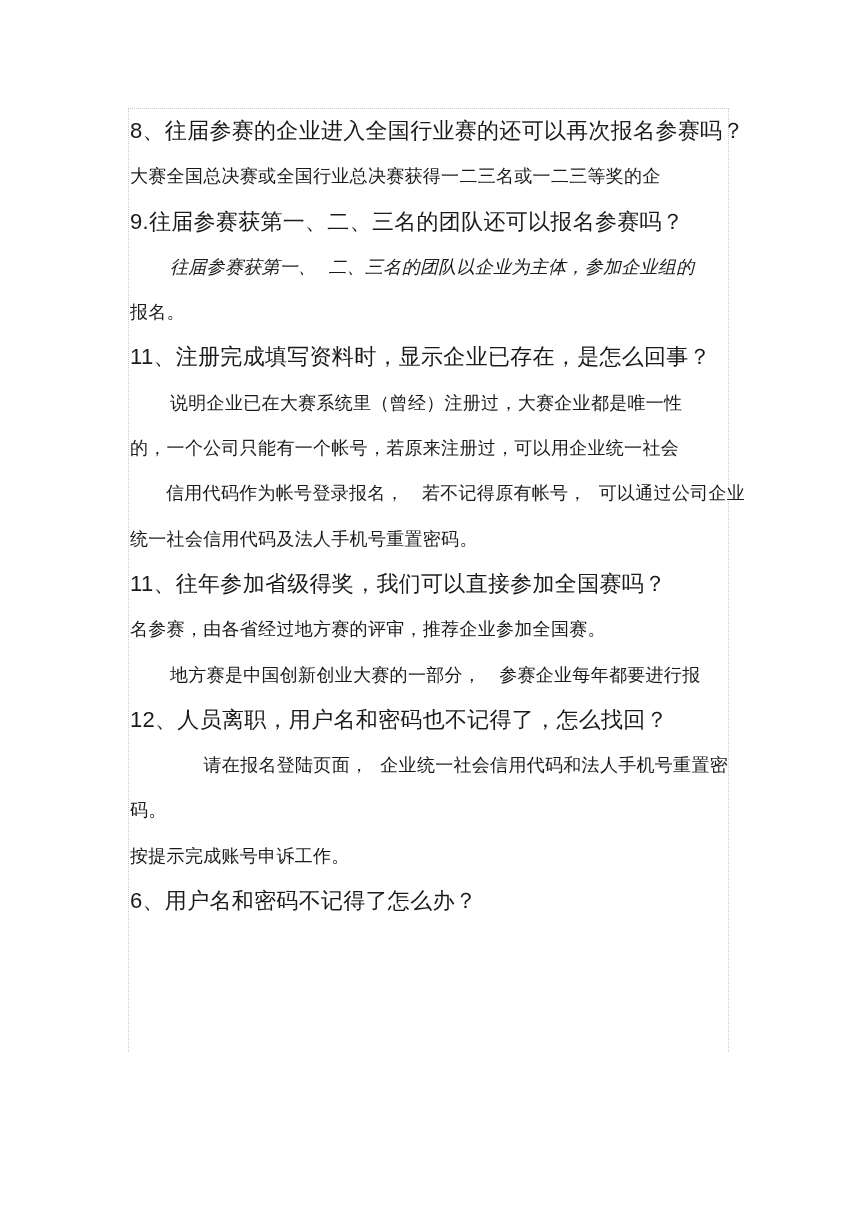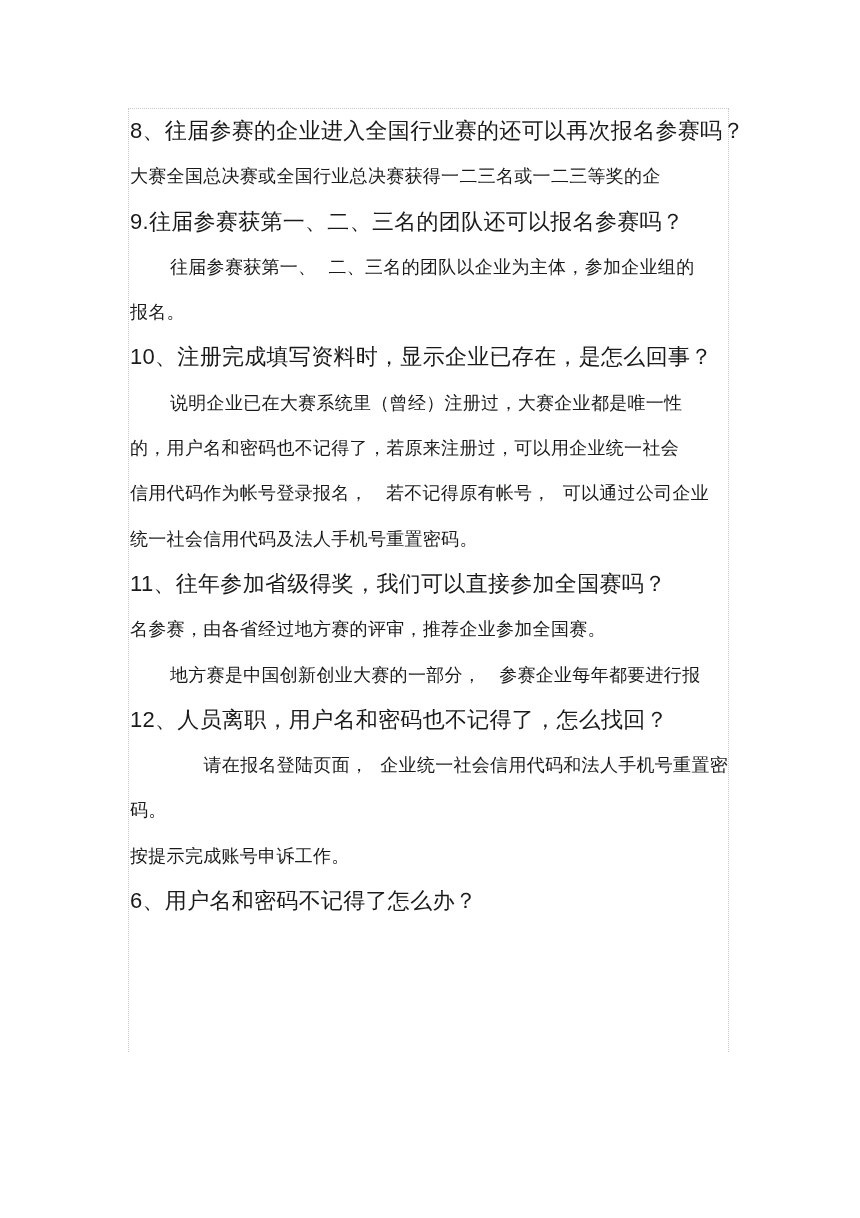--- a/index.html
+++ b/index.html
@@ -50,27 +50,27 @@
 </head>
 <body>
 
 <div class="page-frame"></div>
 
 <div class="content">
   <div class="line q">8、往届参赛的企业进入全国行业赛的还可以再次报名参赛吗？</div>
   <div class="line">大赛全国总决赛或全国行业总决赛获得一二三名或一二三等奖的企</div>
 
   <div class="line q">9.往届参赛获第一、二、三名的团队还可以报名参赛吗？</div>
-  <div class="line indent" style="white-space:pre;">往届参赛获第一、  二、三名的团队以企业为主体，参加企业组的</div>
+  <div class="line indent" style="white-space:pre;font-style:italic;">往届参赛获第一、  二、三名的团队以企业为主体，参加企业组的</div>
   <div class="line">报名。</div>
 
-  <div class="line q">10、注册完成填写资料时，显示企业已存在，是怎么回事？</div>
+  <div class="line q">11、注册完成填写资料时，显示企业已存在，是怎么回事？</div>
   <div class="line indent">说明企业已在大赛系统里（曾经）注册过，大赛企业都是唯一性</div>
-  <div class="line">的，用户名和密码也不记得了，若原来注册过，可以用企业统一社会</div>
-  <div class="line" style="white-space:pre;">信用代码作为帐号登录报名，   若不记得原有帐号，  可以通过公司企业</div>
+  <div class="line">的，一个公司只能有一个帐号，若原来注册过，可以用企业统一社会</div>
+  <div class="line" style="white-space:pre;margin-left:36px;">信用代码作为帐号登录报名，   若不记得原有帐号，  可以通过公司企业</div>
   <div class="line">统一社会信用代码及法人手机号重置密码。</div>
 
   <div class="line q">11、往年参加省级得奖，我们可以直接参加全国赛吗？</div>
   <div class="line">名参赛，由各省经过地方赛的评审，推荐企业参加全国赛。</div>
   <div class="line indent" style="white-space:pre;">地方赛是中国创新创业大赛的一部分，   参赛企业每年都要进行报</div>
 
   <div class="line q">12、人员离职，用户名和密码也不记得了，怎么找回？</div>
   <div class="line indent" style="white-space:pre;text-align:right;">请在报名登陆页面，  企业统一社会信用代码和法人手机号重置密</div>
   <div class="line">码。</div>
   <div class="line">按提示完成账号申诉工作。</div>

